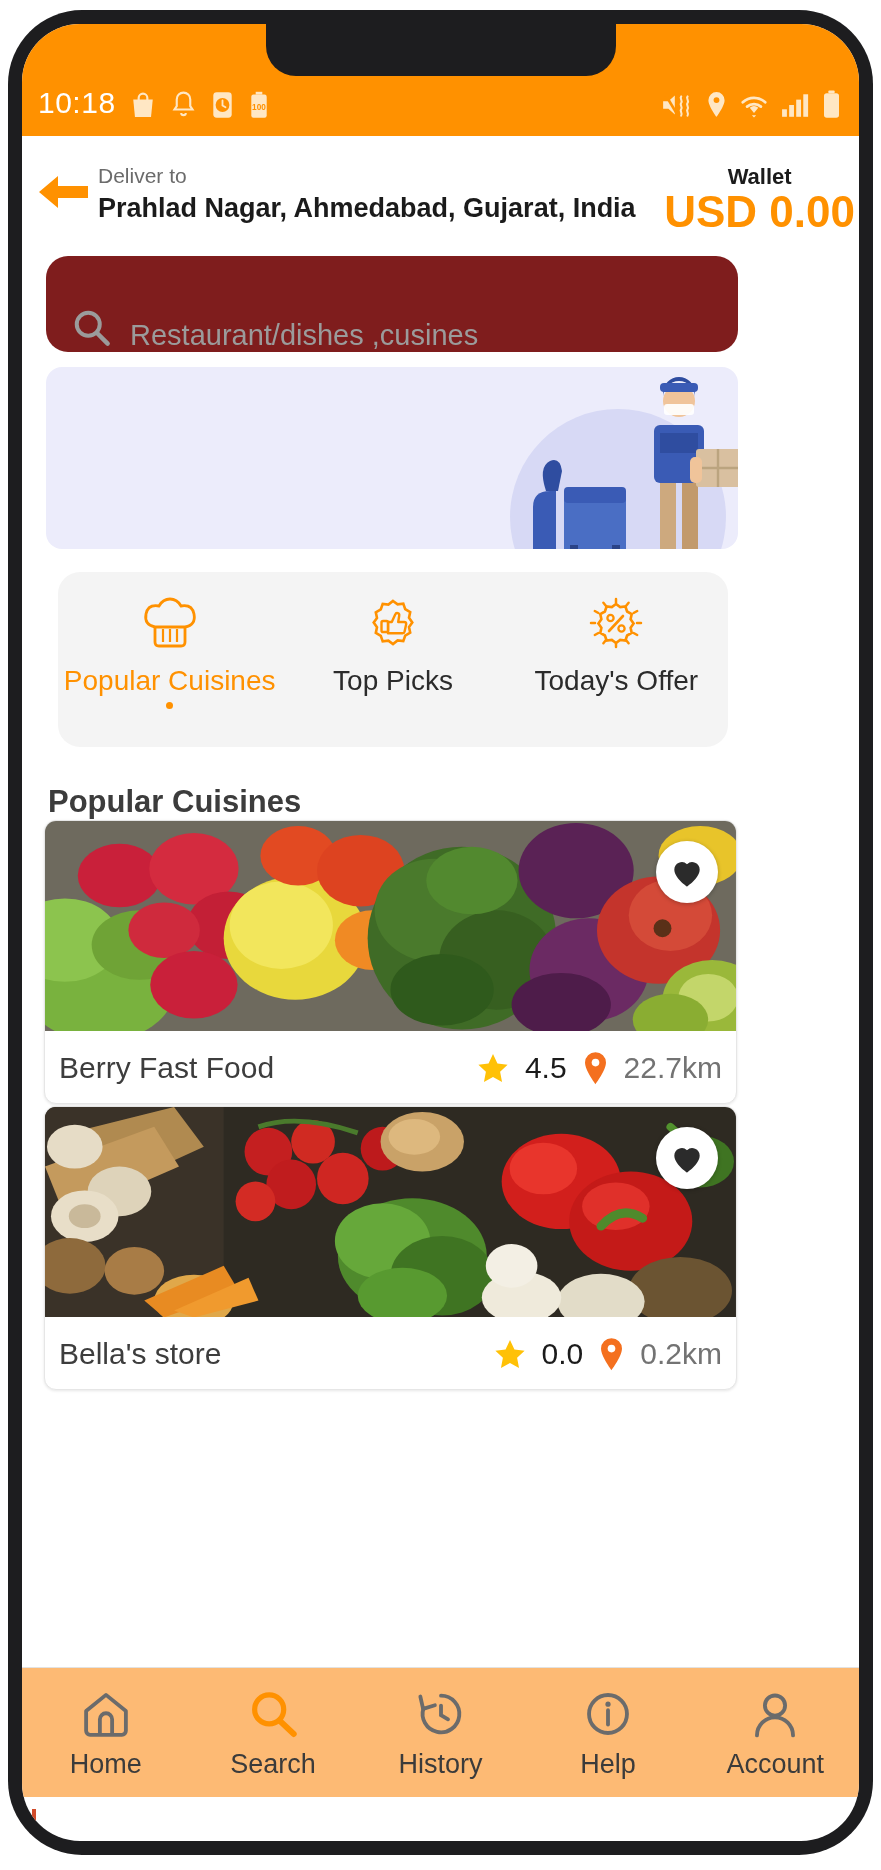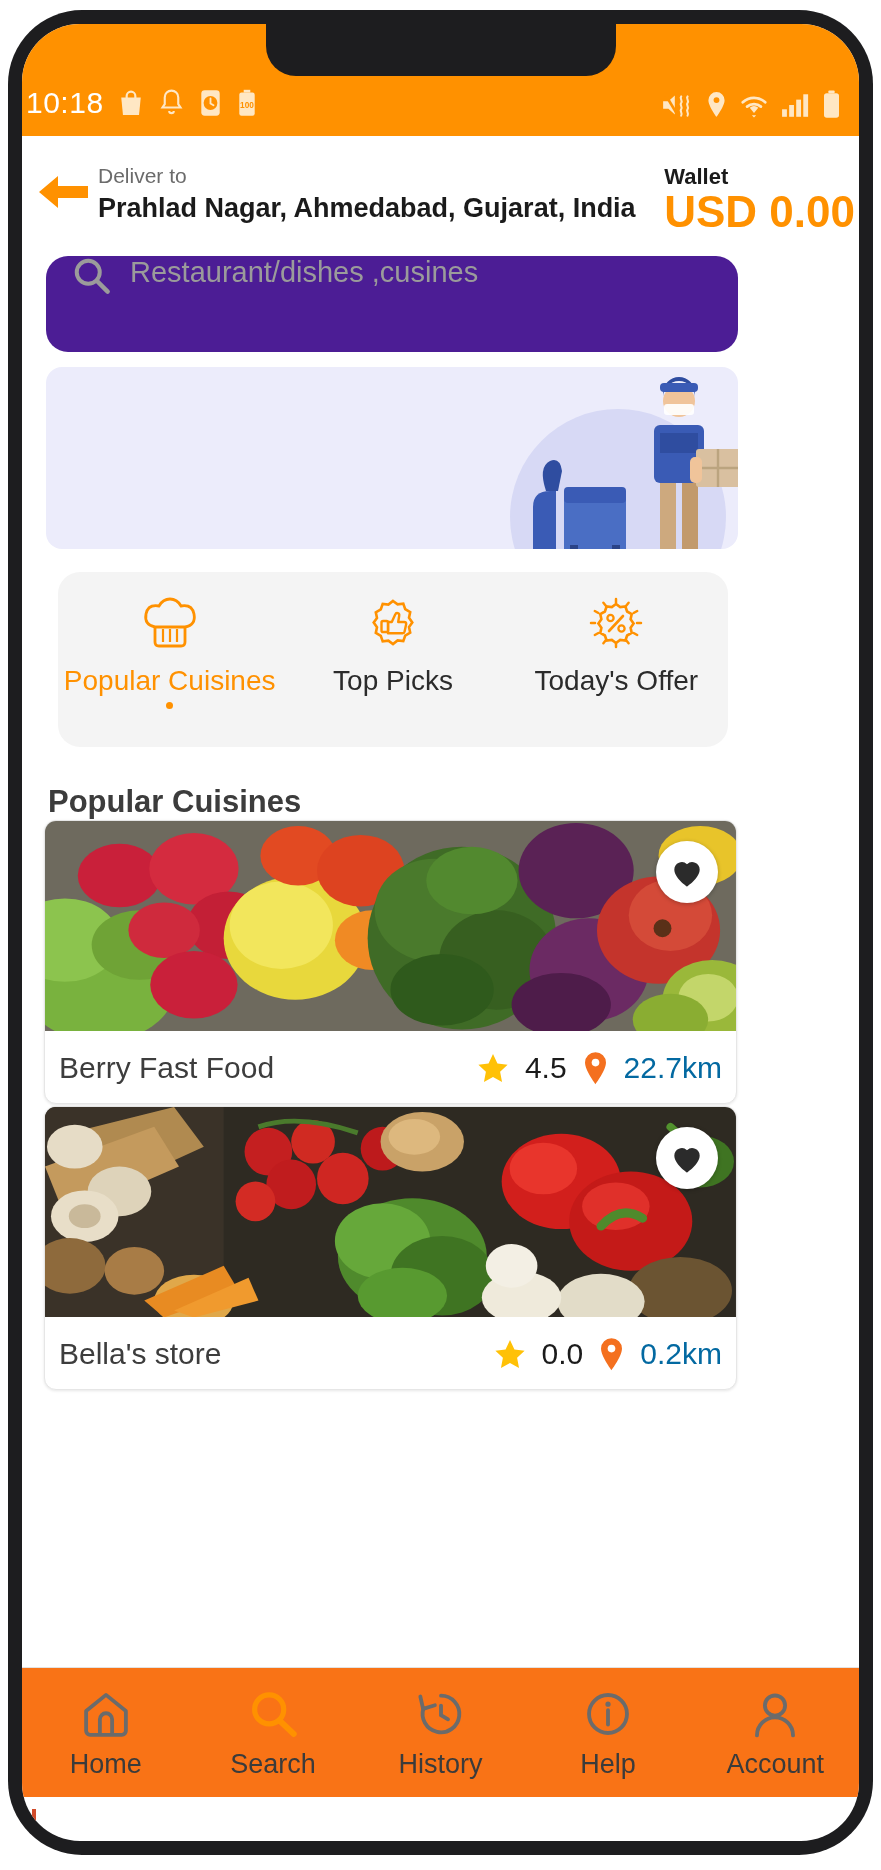--- a/index.html
+++ b/index.html
@@ -24,42 +24,42 @@
   
   .statusbar {
     position:absolute; left:0; top:0; width:837px; height:112px;
     background:#FF9100;
   }
   .notch {
     position:absolute; left:50%; transform:translateX(-50%); top:0;
     width:350px; height:52px; background:#1d1d1f;
     border-bottom-left-radius:30px; border-bottom-right-radius:30px;
   }
-  .sb-left { position:absolute; left:4px; top:62px; display:flex; align-items:center; gap:14px; }
+  .sb-left { position:absolute; left:16px; top:62px; display:flex; align-items:flex-end; gap:14px; }
   .sb-time { color:#ffffff; font-size:30px; letter-spacing:0.5px; font-weight:400; }
   .sb-right { position:absolute; right:18px; top:66px; display:flex; align-items:center; gap:11px; }
   .sb-ic { display:flex; align-items:center; }
 
   
   .addr-bar {
     position:absolute; left:0; top:112px; width:837px; height:110px;
     background:#ffffff; display:flex; align-items:center;
   }
   .back-arrow { position:absolute; left:12px; top:34px; width:58px; height:44px; }
   .addr-text { position:absolute; left:76px; top:26px; }
   .addr-label { font-size:21px; color:#6b6b6b; line-height:28px; }
   .addr-value { font-size:27px; color:#1b1b1b; font-weight:bold; line-height:36px; white-space:nowrap; }
-  .wallet-box { position:absolute; right:4px; top:26px; text-align:left; }
+  .wallet-box { position:absolute; right:4px; top:26px; text-align:center; }
   .wallet-label { font-size:22px; color:#1b1b1b; font-weight:bold; line-height:30px; }
   .wallet-amt { font-size:44px; color:#FF9100; font-weight:bold; line-height:40px; white-space:nowrap; }
 
   
   .search-wrap {
     position:absolute; left:24px; top:232px; width:692px; height:96px;
-    background:#4c1d95; border-radius:22px; display:flex; align-items:flex-start; padding:0 26px;
+    background:#7f1d1d; border-radius:22px; display:flex; align-items:flex-end; padding:0 26px;
   }
   .search-ph { font-size:29px; color:#9b9b9b; margin-left:18px; }
 
   
   .banner {
     position:absolute; left:24px; top:343px; width:692px; height:182px;
     background:#ececfb; border-radius:16px; overflow:hidden;
   }
   .banner svg { position:absolute; right:0; bottom:0; }
 
@@ -85,26 +85,26 @@
   .card-img .imgcanvas { position:absolute; inset:0; }
   .fav {
     position:absolute; right:18px; top:20px; width:62px; height:62px; border-radius:50%;
     background:#ffffff; display:flex; align-items:center; justify-content:center;
     box-shadow:0 1px 4px rgba(0,0,0,0.25);
   }
   .card-foot { height:70px; display:flex; align-items:center; padding:0 14px; }
   .card-name { font-size:30px; color:#3d3d3d; flex:1; white-space:nowrap; overflow:hidden; }
   .card-meta { display:flex; align-items:center; gap:15px; }
   .rate-val { font-size:30px; color:#1b1b1b; }
-  .dist-val { font-size:30px; color:#0369a1; }
+  .dist-val { font-size:30px; color:#737373; }
 
   
   .bottomnav {
     position:absolute; left:0; bottom:44px; width:837px; height:130px;
-    background:#f97316; border-top:1px solid #e2e2e2;
+    background:#fdba74; border-top:1px solid #e2e2e2;
     display:flex; align-items:center;
   }
   .nav-item { flex:1; display:flex; flex-direction:column; align-items:center; gap:6px; }
   .nav-ic { height:58px; display:flex; align-items:center; justify-content:center; }
   .nav-lab { font-size:27px; color:#3b3b3b; }
   .nav-item.active .nav-lab { color:#3b3b3b; }
 
   .home-ind { position:absolute; left:10px; bottom:6px; width:4px; height:26px; background:#d14b2a; }
 </style>
 </head>

